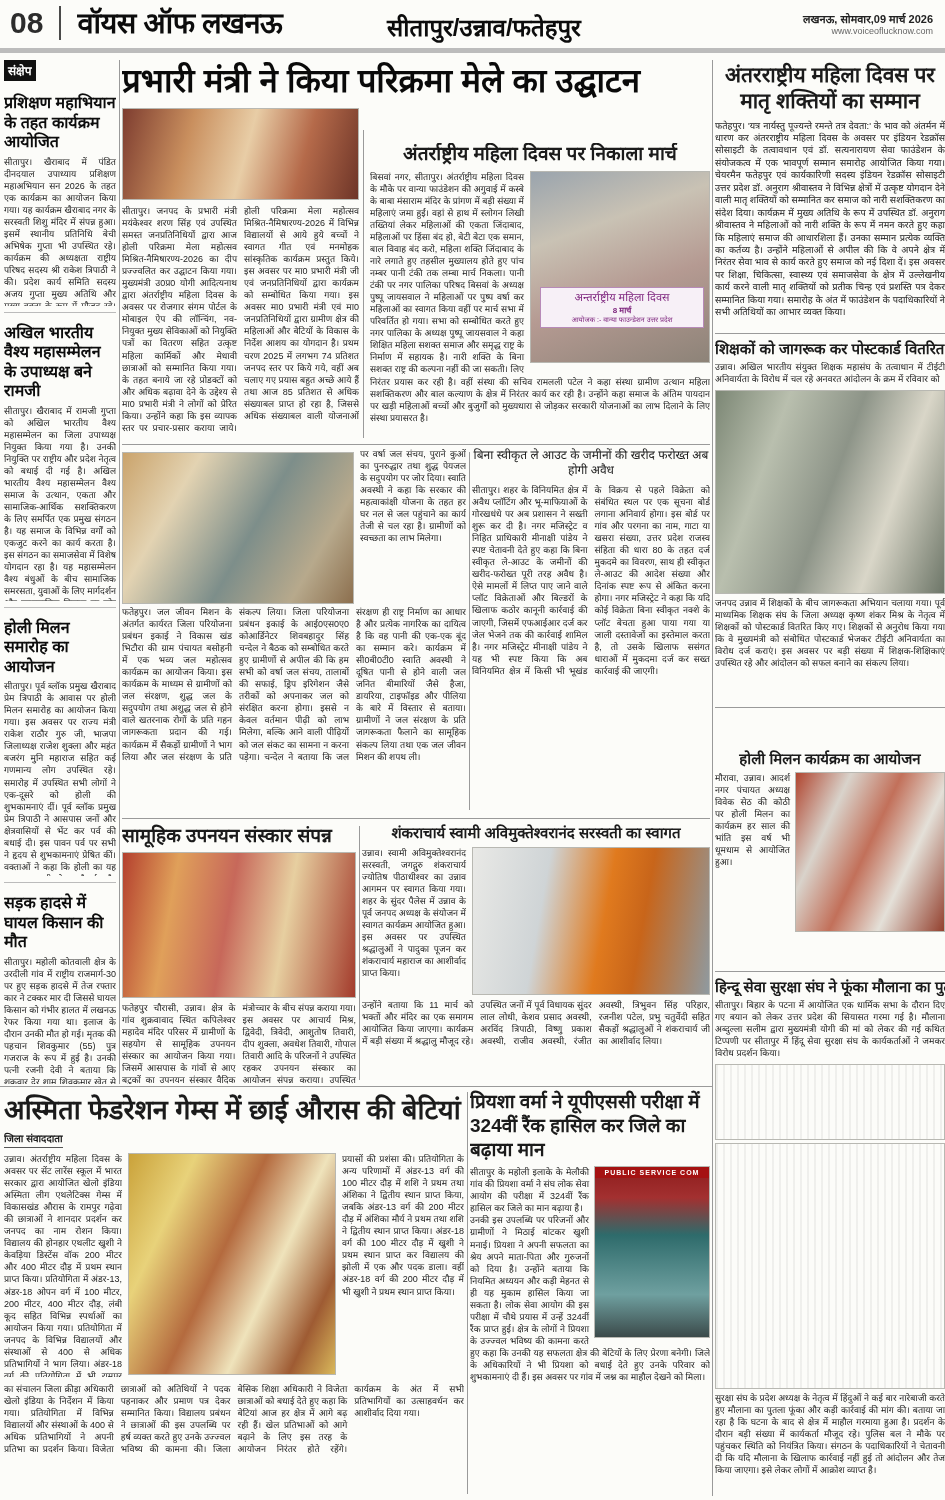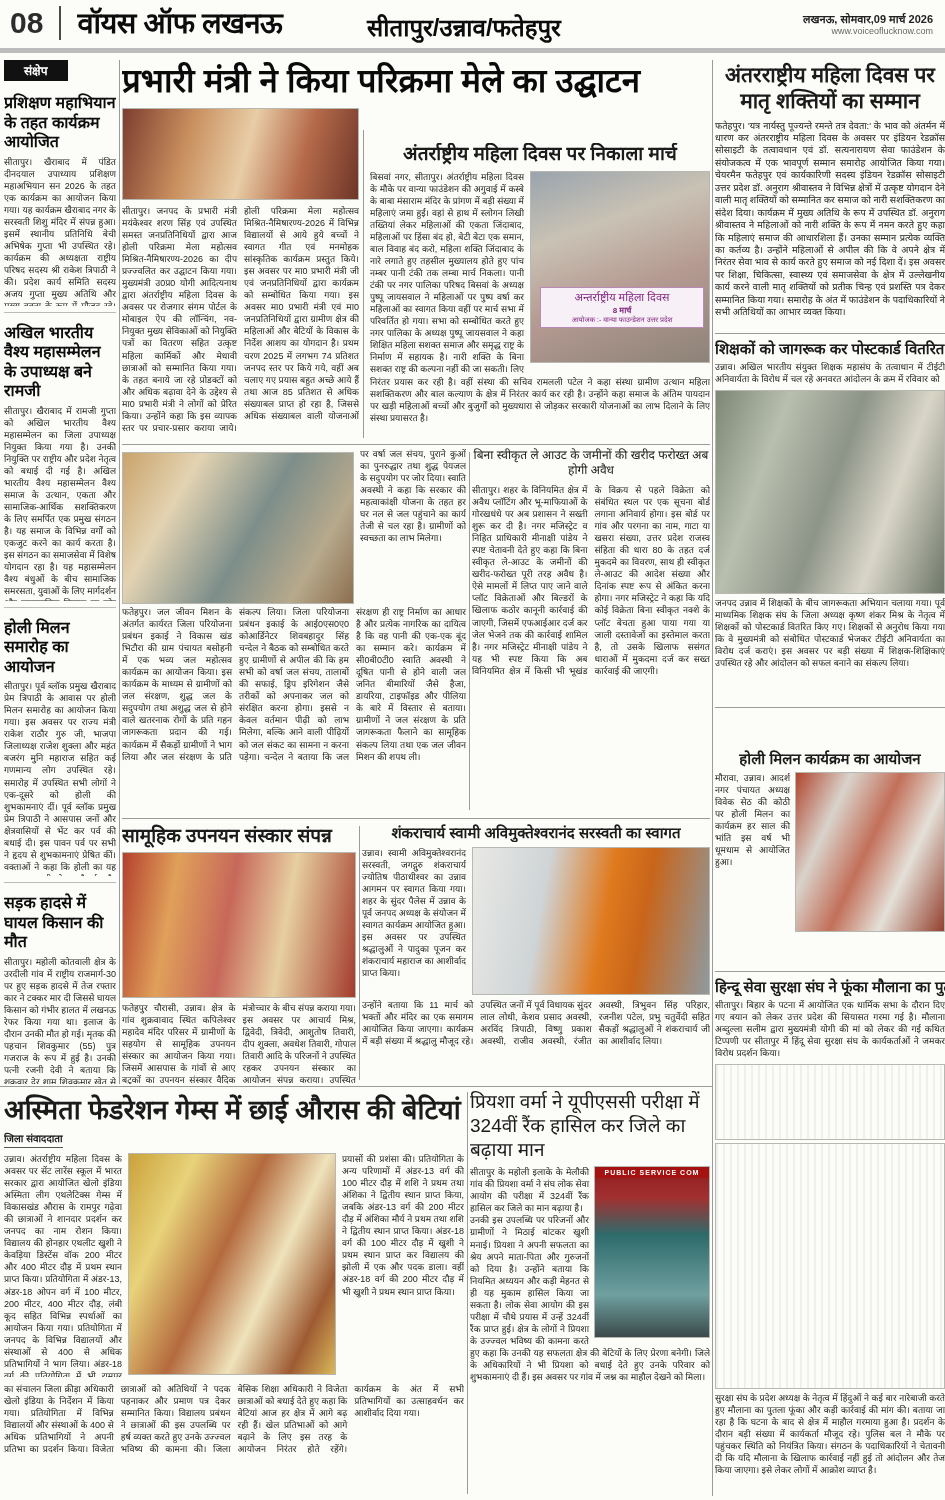--- a/index.html
+++ b/index.html
@@ -6,38 +6,38 @@
   .page{
     position:relative; width:945px; height:1500px; margin:0 auto;
     background:#fcfcf9; color:#1b1b1b; overflow:hidden;
     font-family:"Liberation Sans", sans-serif;
   }
   
   .mh-left{position:absolute;left:10px;top:6px;display:flex;align-items:center;gap:16px;}
   .page-no{font-size:30px;font-weight:bold;color:#2c2c2c;line-height:1;}
   .mh-sep{width:2px;height:34px;background:#4a4a4a;}
   .paper-name{font-size:29px;font-weight:800;color:#0c0c0c;line-height:1;letter-spacing:-0.5px;}
-  .mh-center{position:absolute;left:284px;width:360px;top:10px;text-align:center;font-size:24px;font-weight:800;color:#0c0c0c;white-space:nowrap;}
+  .mh-center{position:absolute;left:304px;width:360px;top:10px;text-align:center;font-size:24px;font-weight:800;color:#0c0c0c;white-space:nowrap;}
   .mh-right{position:absolute;right:12px;top:12px;text-align:right;line-height:1.3;}
   .mh-date{font-size:11px;font-weight:bold;color:#222;}
   .mh-site{font-size:9px;color:#666;}
   .mh-bar{position:absolute;top:48px;left:0;width:945px;height:5px;background:#bcbcbc;}
   
   .vr{position:absolute;width:1px;background:#9a9a9a;}
   .hr{position:absolute;height:1px;background:#9a9a9a;}
   
   .t-just{ text-align:justify; font-size:9px; line-height:1.34; color:#222; }
   .cols2{column-count:2;column-gap:7px;}
   .cols3{column-count:3;column-gap:7px;}
   .cols4{column-count:4;column-gap:7px;}
   .photo{background-size:cover;border:1px solid #b8b8b2;box-sizing:border-box;}
   .tex{background-image:repeating-linear-gradient(90deg,rgba(0,0,0,.05) 0 2px,rgba(255,255,255,0) 2px 7px);}
   
   .sidebar{position:absolute;left:4px;top:60px;width:112px;height:1024px;overflow:hidden;}
-  .brief-label{display:inline-block;background:#111;color:#fff;font-size:12px;font-weight:bold;padding:2px 20px;margin-bottom:4px;}
+  .brief-label{display:inline-block;background:#111;color:#fff;font-size:12px;font-weight:bold;padding:2px 4px;margin-bottom:4px;}
   .sb-title{font-size:16px;font-weight:700;line-height:1.22;color:#0d0d0d;margin:8px 0 4px 0;}
   .sb-body{height:168px;overflow:hidden;}
   .sb-art{border-top:0;}
   .sb-art + .sb-art{margin-top:6px;border-top:1px solid #bbb;padding-top:2px;}
   
   .lead{position:absolute;left:122px;top:62px;width:588px;height:378px;overflow:hidden;}
   .lead-headline{font-size:33px;font-weight:800;line-height:1.15;white-space:nowrap;overflow:hidden;color:#0a0a0a;}
   .lead-left{float:left;width:237px;margin-top:8px;}
   .lead-photo{width:237px;height:92px;background:linear-gradient(105deg,#7e3d30 0%,#c98f5e 28%,#e8cda6 52%,#b56a4a 75%,#6e3528 100%);}
   .lead-body{margin-top:5px;height:232px;overflow:hidden;}
@@ -71,21 +71,21 @@
   
   .asmita{position:absolute;left:4px;top:1090px;width:460px;height:406px;overflow:hidden;}
   .as-headline{font-size:27px;font-weight:800;white-space:nowrap;overflow:hidden;}
   .as-byline{display:inline-block;font-size:10px;font-weight:bold;border-bottom:1px solid #555;margin:4px 0 5px 0;padding-bottom:2px;}
   .as-row{display:flex;gap:6px;height:224px;overflow:hidden;}
   .as-col{width:118px;overflow:hidden;}
   .as-photo{width:208px;height:222px;flex:none;background:linear-gradient(115deg,#caa23a 0%,#e8d27a 22%,#b46a3e 45%,#efe3bb 65%,#9e5b33 85%,#d9b85b 100%);}
   .as-col2{flex:1;overflow:hidden;}
   .as-bottom{margin-top:6px;height:118px;overflow:hidden;}
   .priyasha{position:absolute;left:470px;top:1090px;width:240px;height:406px;overflow:hidden;}
-  .pr-headline{font-size:19px;font-weight:400;line-height:1.25;}
+  .pr-headline{font-size:19px;font-weight:700;line-height:1.25;}
   .pr-content{margin-top:5px;height:340px;overflow:hidden;}
   .pr-photo{float:right;width:116px;height:172px;margin:0 0 4px 5px;background:linear-gradient(180deg,#8e1d1d 0%,#a33030 18%,#2e6b6b 40%,#6fa0a0 75%,#3b4a4a 100%);}
   .pr-sign{display:block;background:#a51212;color:#fff;font-size:7px;font-weight:bold;text-align:center;padding:2px 0;letter-spacing:1px;}
   
   .r-art{position:absolute;left:715px;width:230px;overflow:hidden;}
   .r1{top:62px;height:268px;}
   .r1-headline{font-size:21px;font-weight:800;text-align:center;line-height:1.25;}
   .r1-body{margin-top:5px;height:210px;overflow:hidden;}
   .r2{top:338px;height:366px;}
   .r-head-sm{font-size:15px;font-weight:800;white-space:nowrap;overflow:hidden;text-align:center;}

